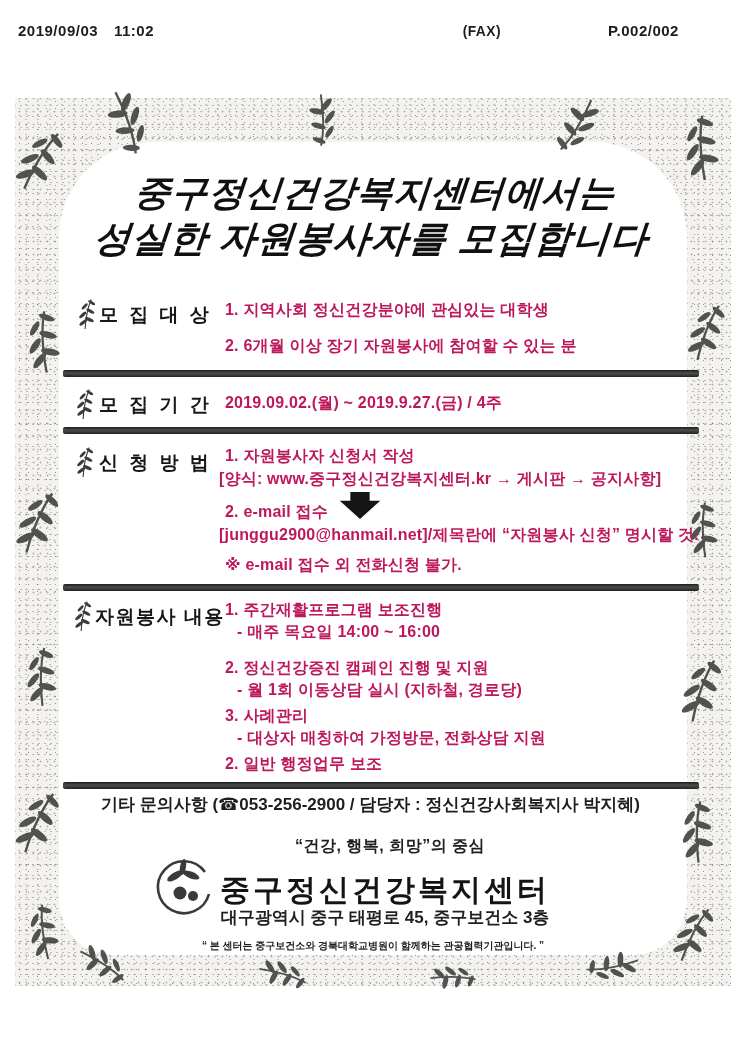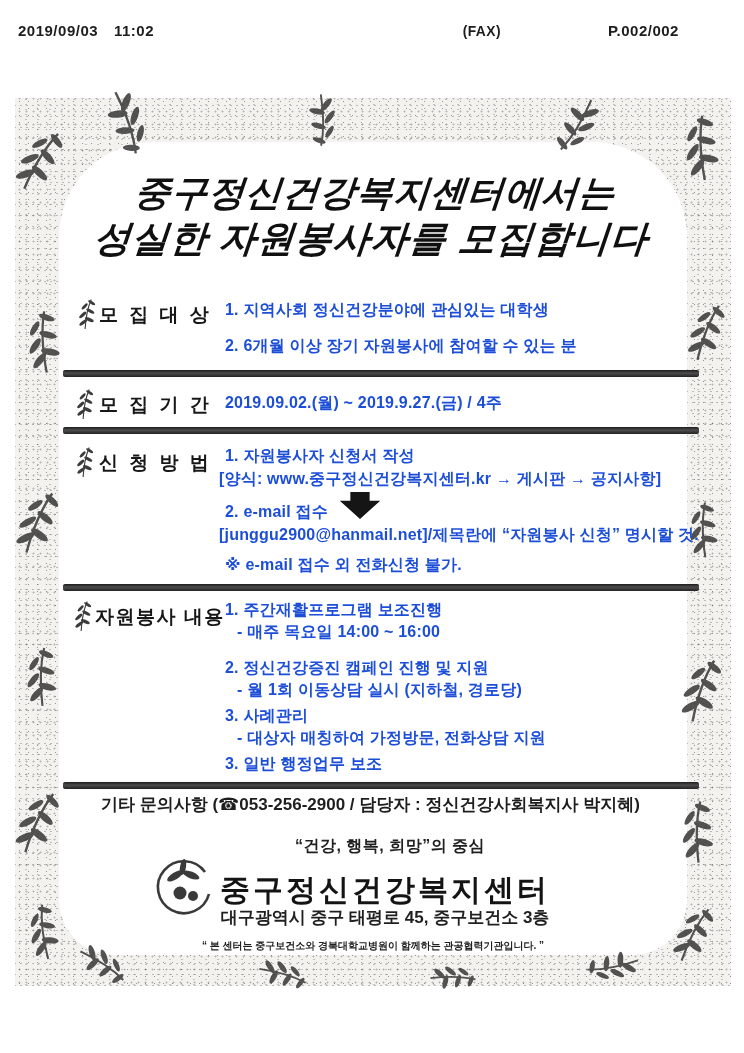--- a/index.html
+++ b/index.html
@@ -45,21 +45,21 @@
   .title .t1{font-size:36px;line-height:46px;letter-spacing:1px;}
   .title .t2{font-size:37px;line-height:46px;letter-spacing:1px;}
 
   
   .sicon{position:absolute;width:24px;height:32px;}
   .slabel{
     position:absolute;font-size:19px;font-weight:bold;color:#171717;
     letter-spacing:3px;white-space:nowrap;
   }
   .bline{
-    position:absolute;font-size:16px;font-weight:bold;color:#1d4ed8;
+    position:absolute;font-size:16px;font-weight:bold;color:#be185d;
     white-space:nowrap;letter-spacing:.2px;
   }
   .rule{
     position:absolute;left:48px;width:636px;height:7px;
     background:linear-gradient(180deg,#1c1c1c 0%,#4d4d4d 45%,#222 100%);
     border-radius:2px;
   }
   .arrow{position:absolute;width:46px;height:27px;}
 
   
@@ -211,21 +211,21 @@
       <svg class="sicon" viewBox="0 0 36 68" style="left:56px;top:502px">
           <use href="#sprig"></use>
         </svg>
       <div class="slabel" style="left:80px;top:506px;letter-spacing:1.5px">자원봉사 내용</div>
       <div class="bline" style="left:210px;top:502px">1. 주간재활프로그램 보조진행</div>
       <div class="bline" style="left:222px;top:524px">- 매주 목요일 14:00 ~ 16:00</div>
       <div class="bline" style="left:210px;top:560px">2. 정신건강증진 캠페인 진행 및 지원</div>
       <div class="bline" style="left:222px;top:582px">- 월 1회  이동상담 실시 (지하철, 경로당)</div>
       <div class="bline" style="left:210px;top:608px">3. 사례관리</div>
       <div class="bline" style="left:222px;top:630px">- 대상자 매칭하여 가정방문, 전화상담 지원</div>
-      <div class="bline" style="left:210px;top:656px">3. 일반 행정업무 보조</div>
+      <div class="bline" style="left:210px;top:656px">2. 일반 행정업무 보조</div>
       <div class="rule" style="top:684px"></div>
 
       <div class="contact">기타 문의사항 (☎053-256-2900 / 담당자 : 정신건강사회복지사 박지혜)</div>
 
       <div class="fcenter slogan">“건강, 행복, 희망”의 중심</div>
       <svg class="logo" viewBox="0 0 64 66">
           <use href="#logo-sym"></use>
         </svg>
       <div class="fcenter org-name">중구정신건강복지센터</div>
       <div class="fcenter addr">대구광역시 중구 태평로 45, 중구보건소 3층</div>

